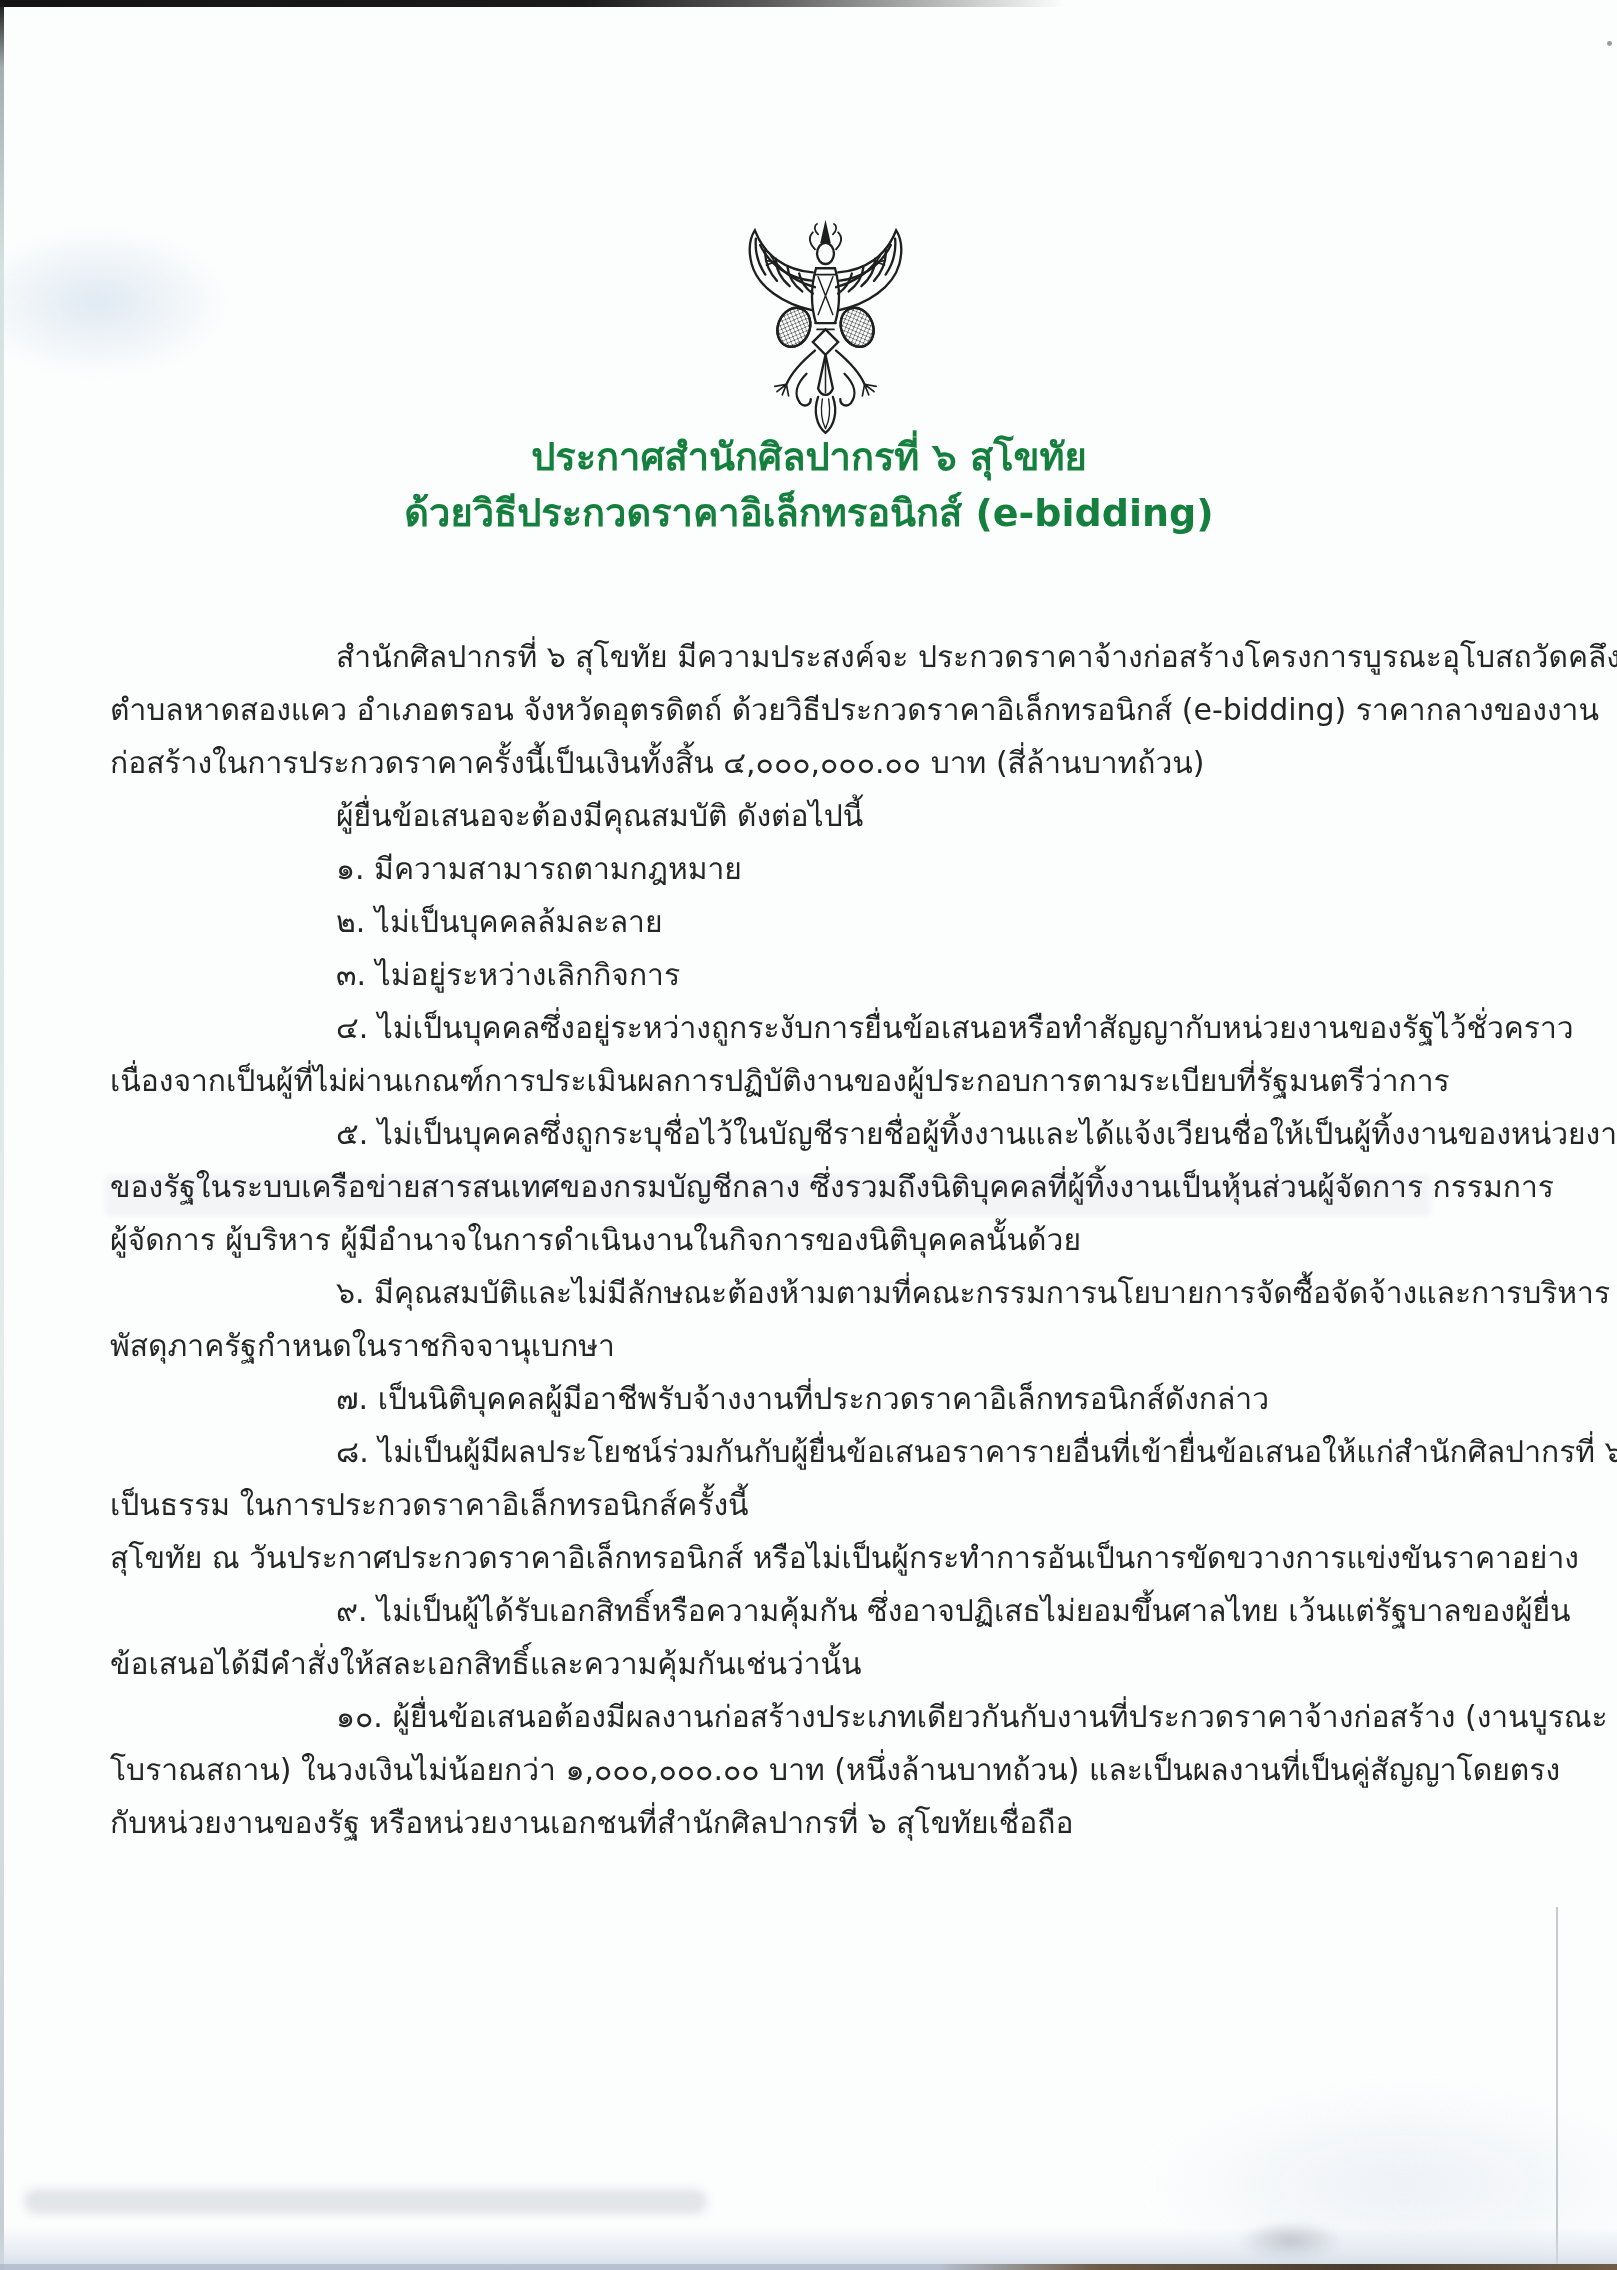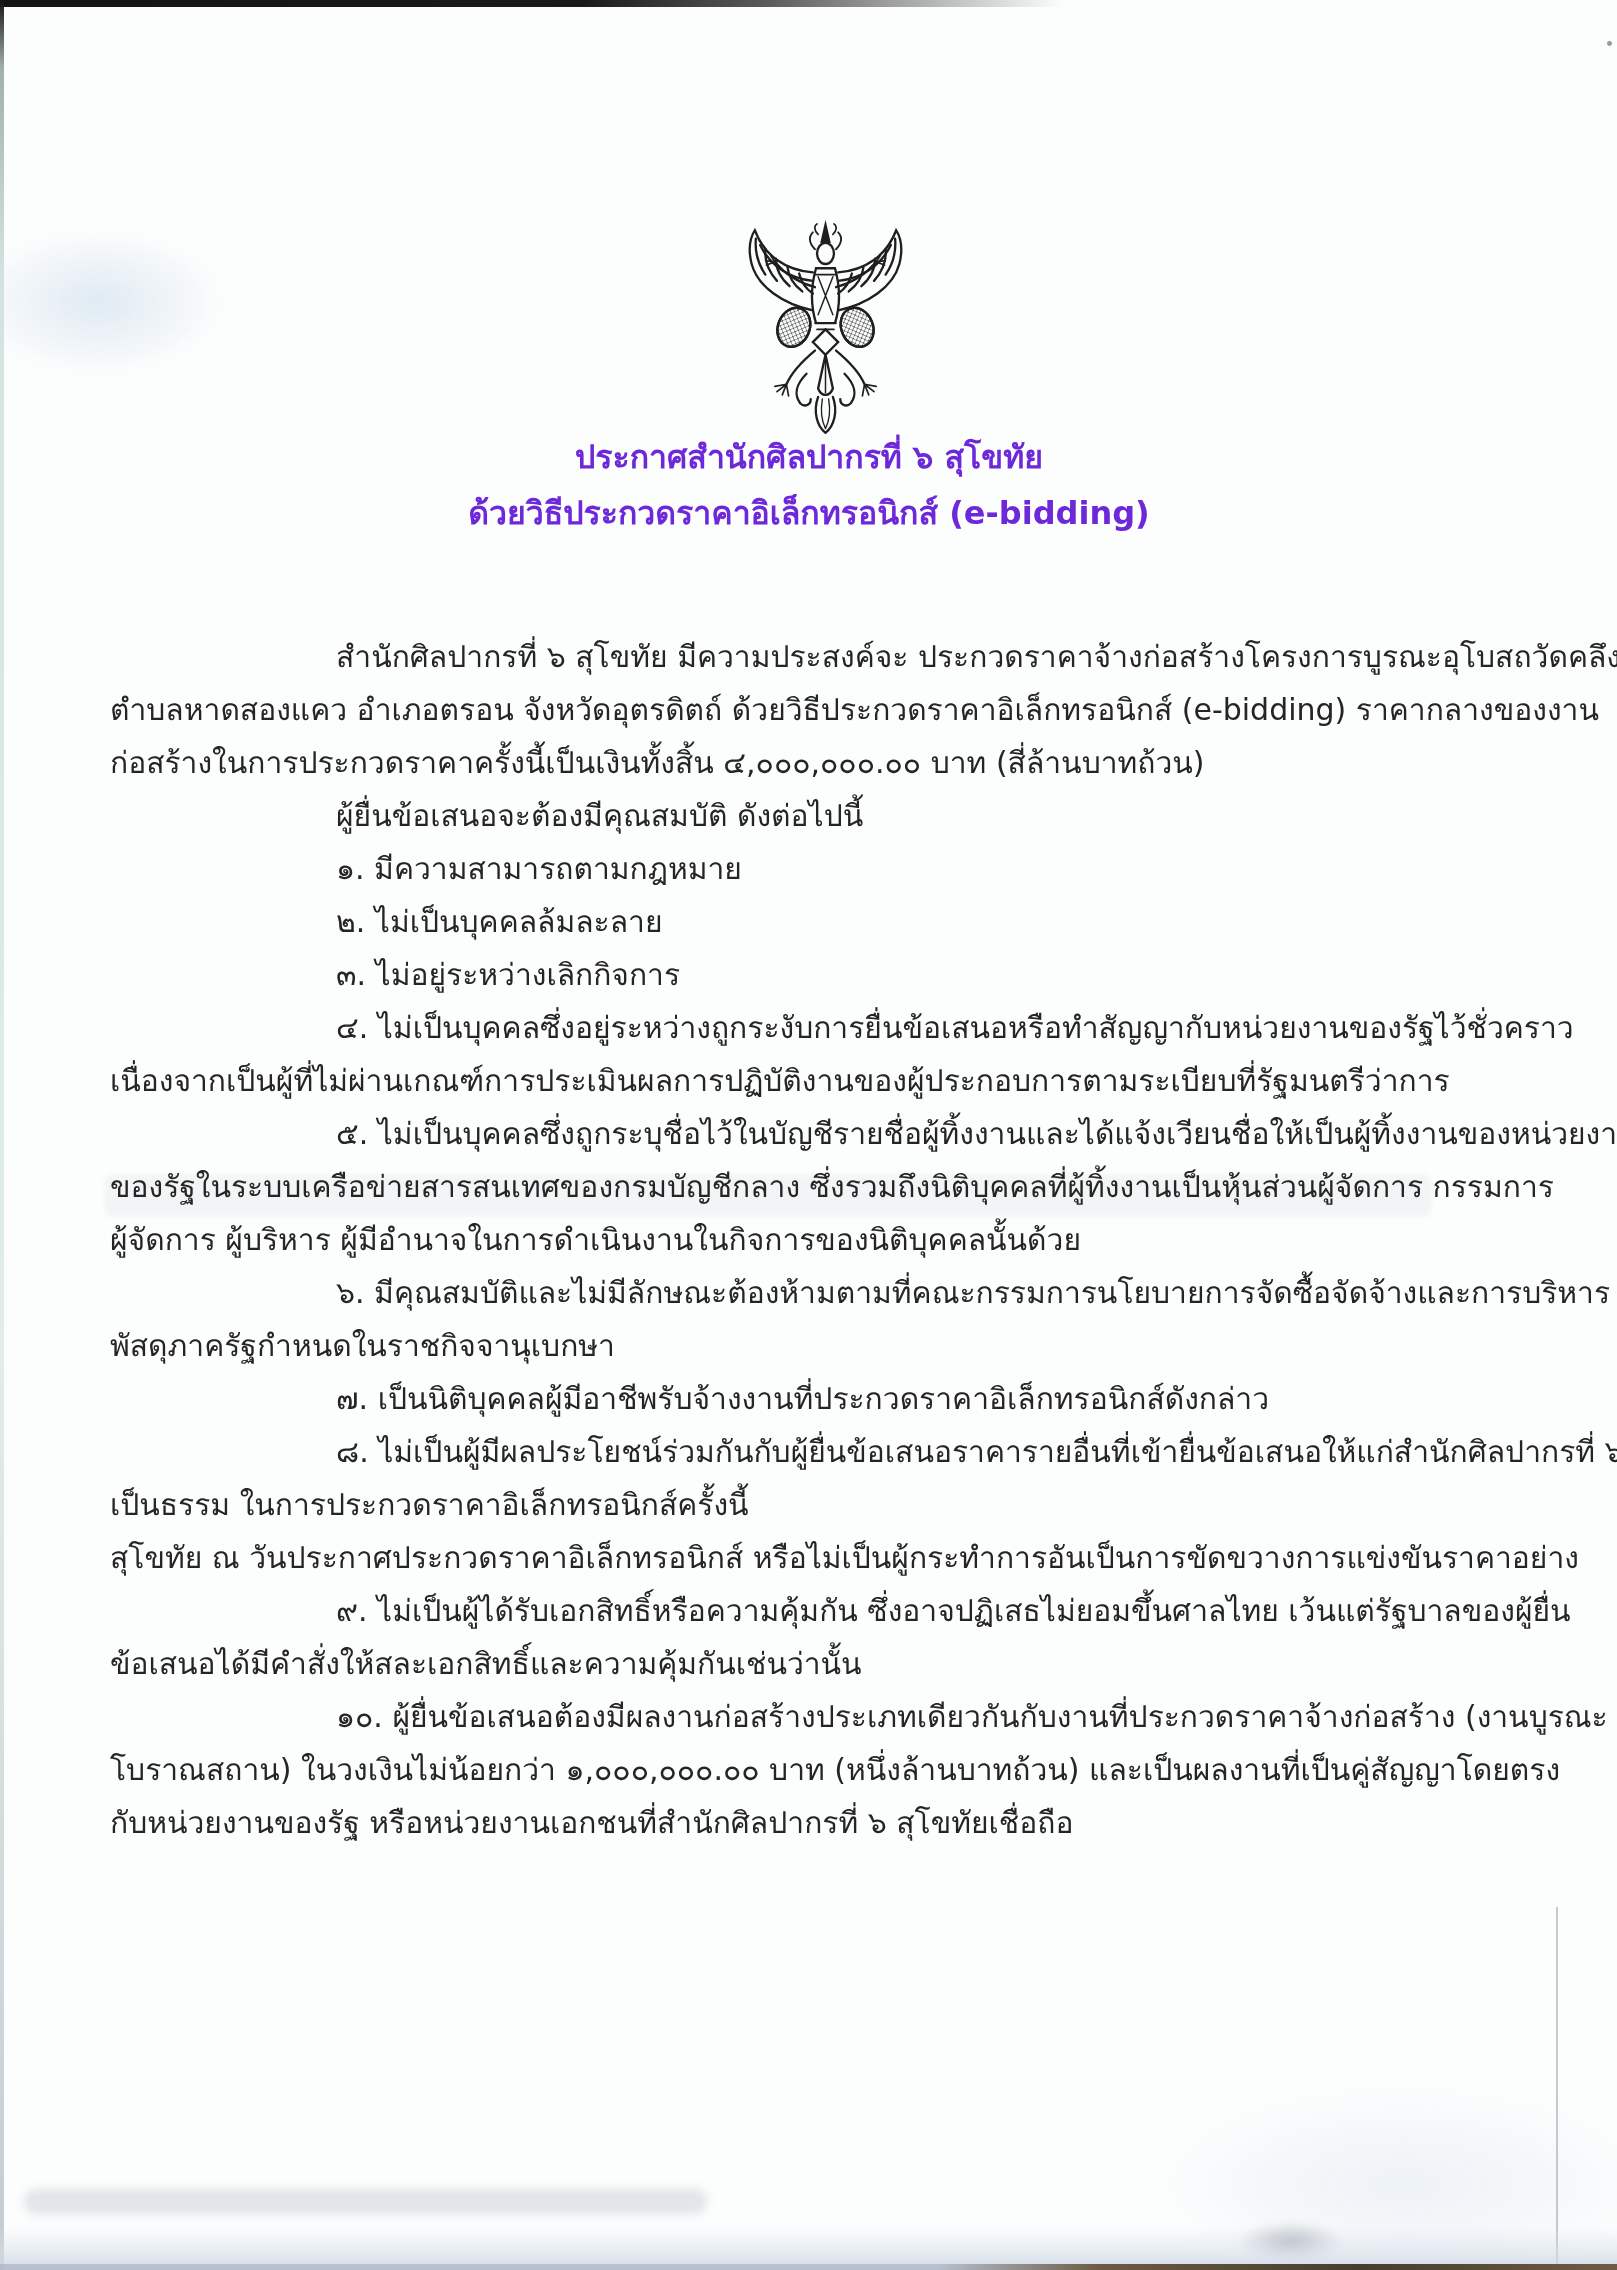--- a/index.html
+++ b/index.html
@@ -45,21 +45,21 @@
   .blob-5 { left:105px; top:1175px; width:1326px; height:41px; border-radius:5.9px;
     background:rgba(198,203,210,0.18); filter:blur(2.9px); }
   .art-dot { position:absolute; left:1607px; top:41px; width:4.9px; height:4.9px; border-radius:50%; background:#9a9a9a; }
 
   
   .emblem { position:absolute; left:720px; top:217px; width:211px; height:228px; }
 
   
   .title-block {
     position:absolute; left:0; top:429px; width:1618px;
-    text-align:center; font-size:32px; font-weight:600; line-height:56px; color:#6d28d9;
+    text-align:center; font-size:38px; font-weight:600; line-height:56px; color:#15803d;
   }
   .title-line { height:56px; white-space:nowrap; }
   .body-block {
     position:absolute; left:110px; top:630px; width:1404px;
     font-size:30px; line-height:53px; color:#252525;
   }
   .body-line { height:53px; white-space:nowrap; }
   .body-line.indent { padding-left:226px; }
 </style>
 </head>

